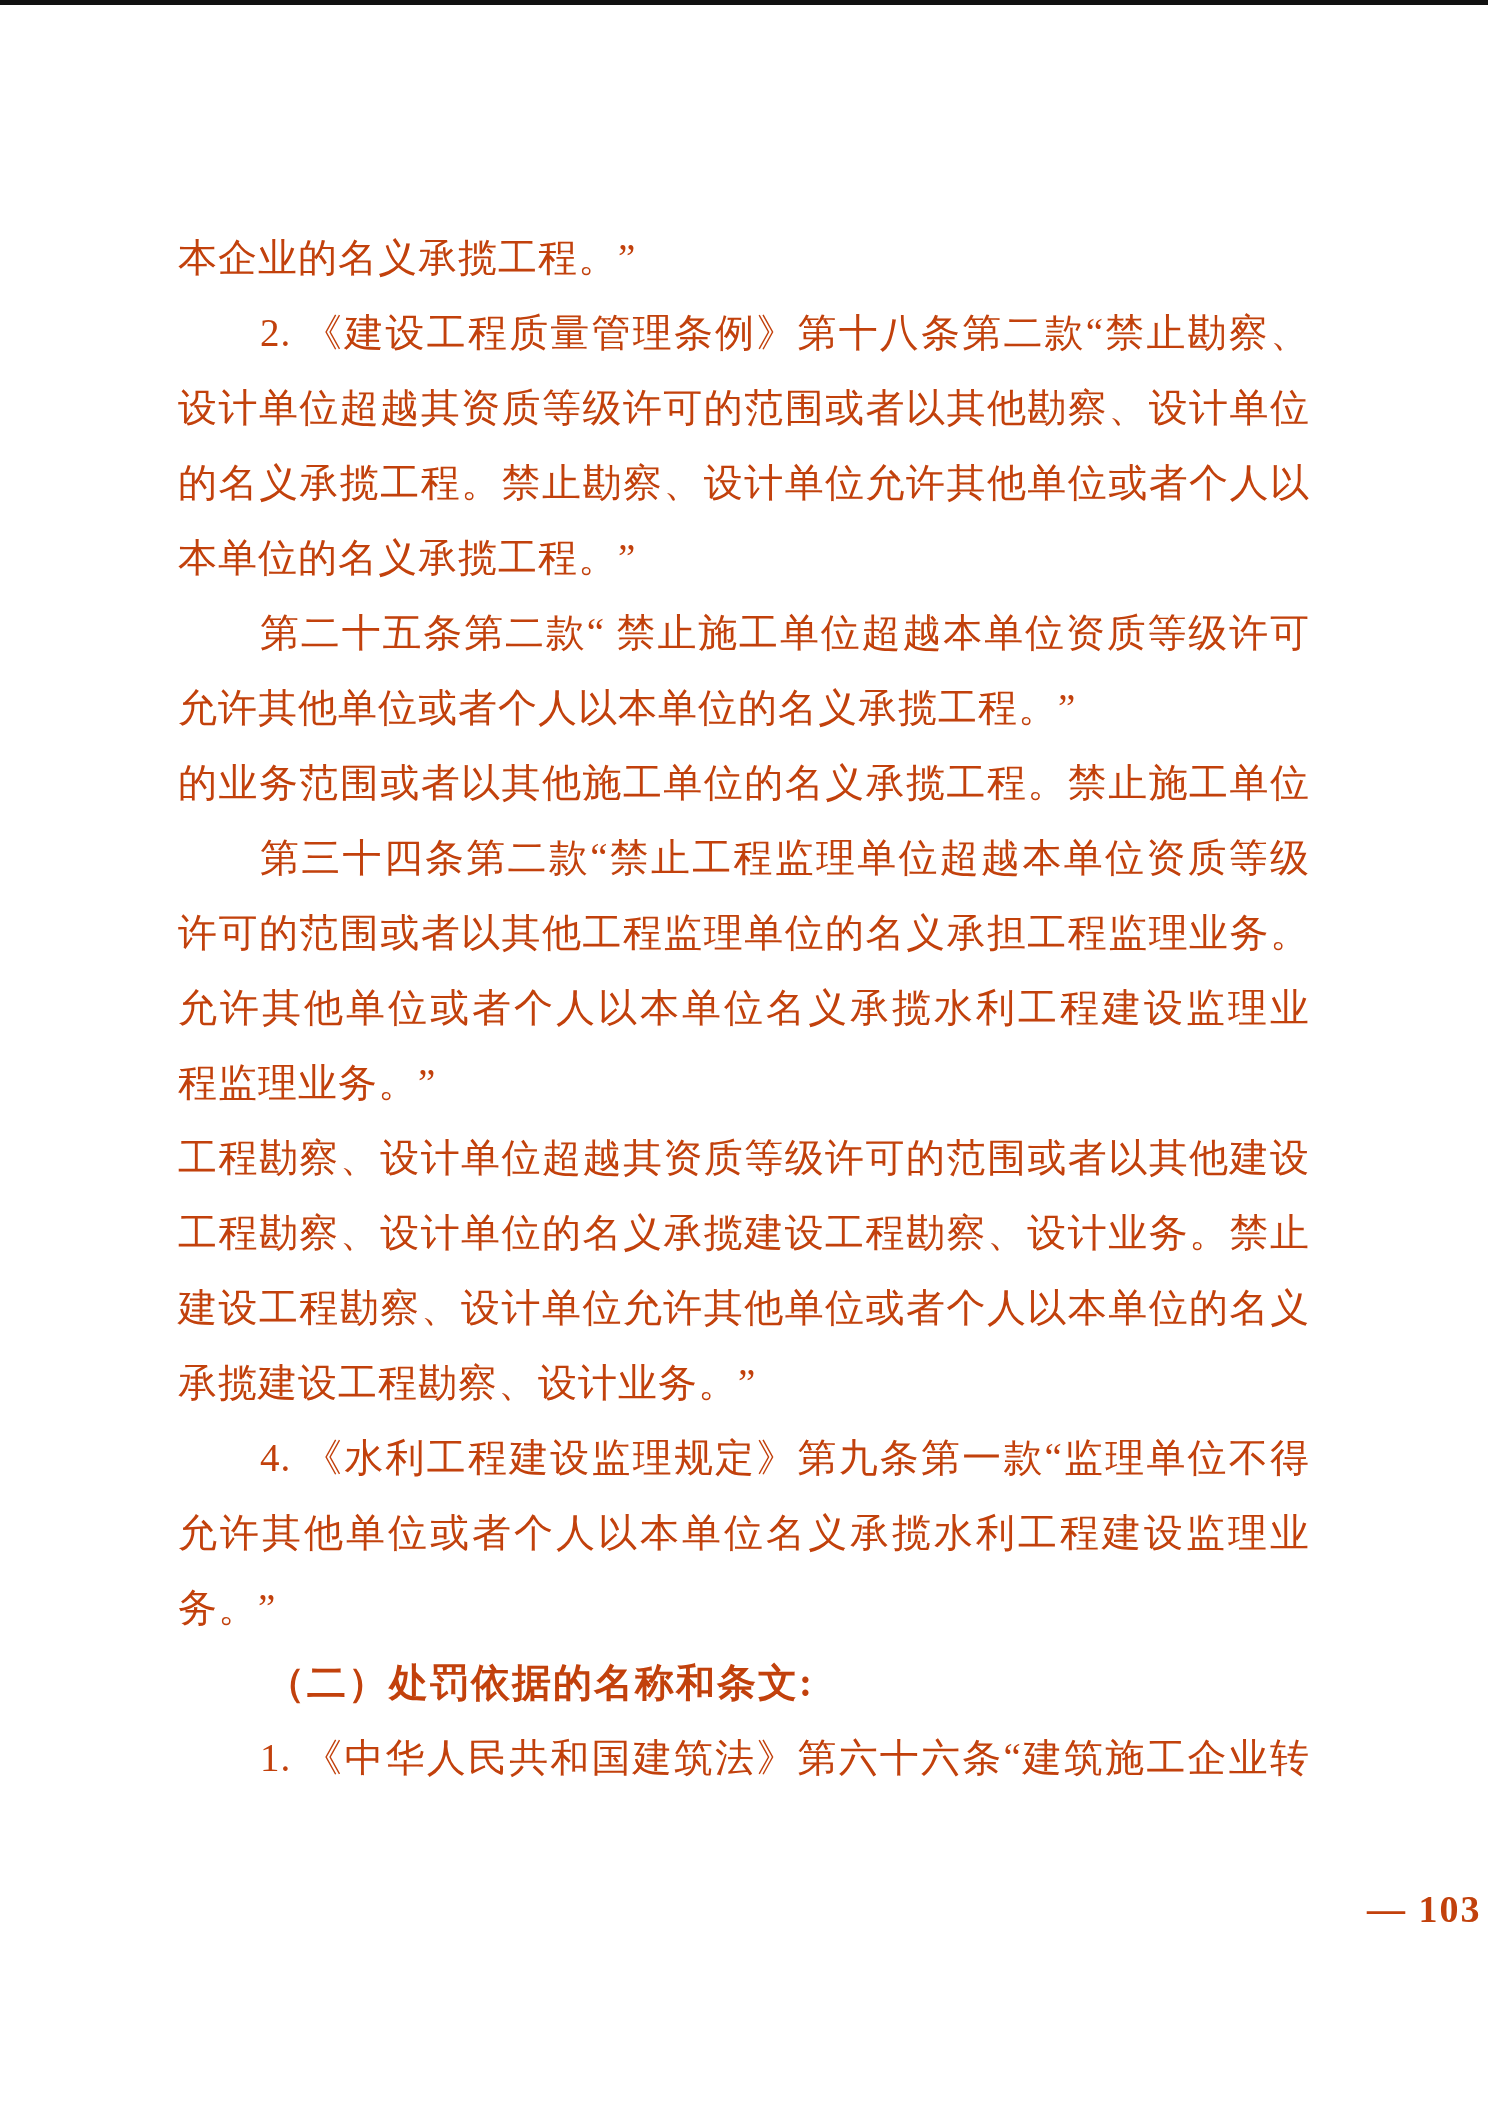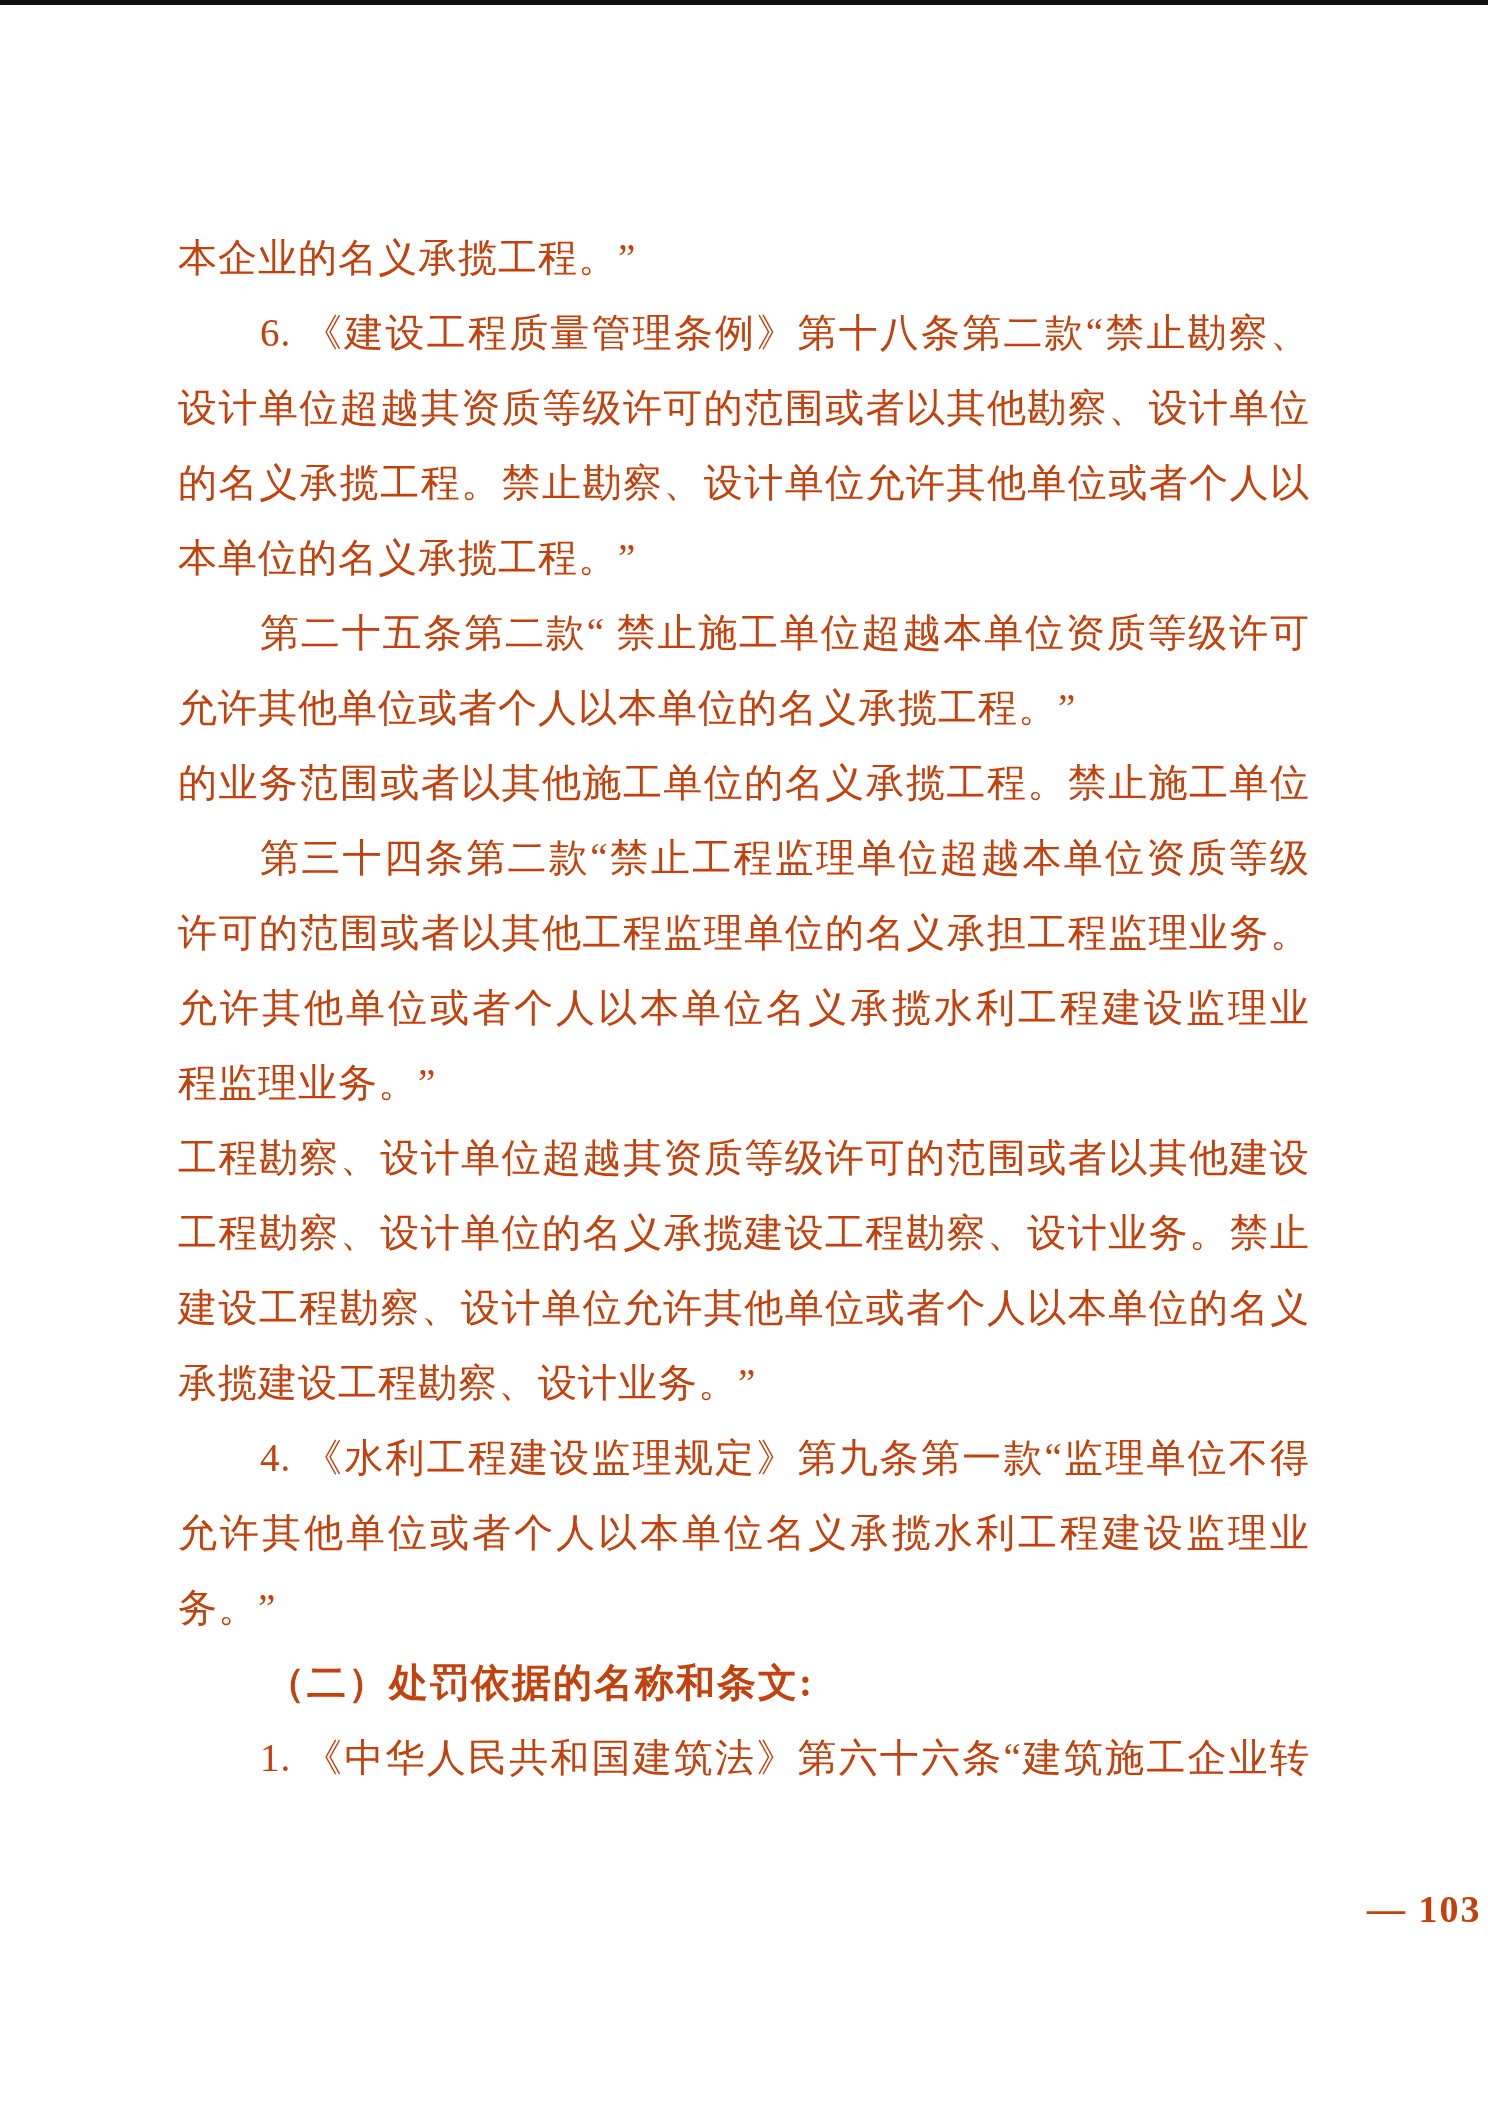--- a/index.html
+++ b/index.html
@@ -83,21 +83,21 @@
 </style>
 </head>
 <body>
 
 <div class="page">
   <div class="top-edge-bar"></div>
   <div class="right-edge-line"></div>
 
   <div class="doc-body">
     <div class="ln last">本企业的名义承揽工程。”</div>
-    <div class="ln j ind">6.  《建设工程质量管理条例》第十八条第二款“禁止勘察、</div>
+    <div class="ln j ind">2.  《建设工程质量管理条例》第十八条第二款“禁止勘察、</div>
     <div class="ln j">设计单位超越其资质等级许可的范围或者以其他勘察、设计单位</div>
     <div class="ln j">的名义承揽工程。禁止勘察、设计单位允许其他单位或者个人以</div>
     <div class="ln last">本单位的名义承揽工程。”</div>
     <div class="ln j ind">第二十五条第二款“ 禁止施工单位超越本单位资质等级许可</div>
     <div class="ln last">允许其他单位或者个人以本单位的名义承揽工程。”</div>
     <div class="ln j">的业务范围或者以其他施工单位的名义承揽工程。禁止施工单位</div>
     <div class="ln j ind">第三十四条第二款“禁止工程监理单位超越本单位资质等级</div>
     <div class="ln j">许可的范围或者以其他工程监理单位的名义承担工程监理业务。</div>
     <div class="ln j">允许其他单位或者个人以本单位名义承揽水利工程建设监理业</div>
     <div class="ln last">程监理业务。”</div>

